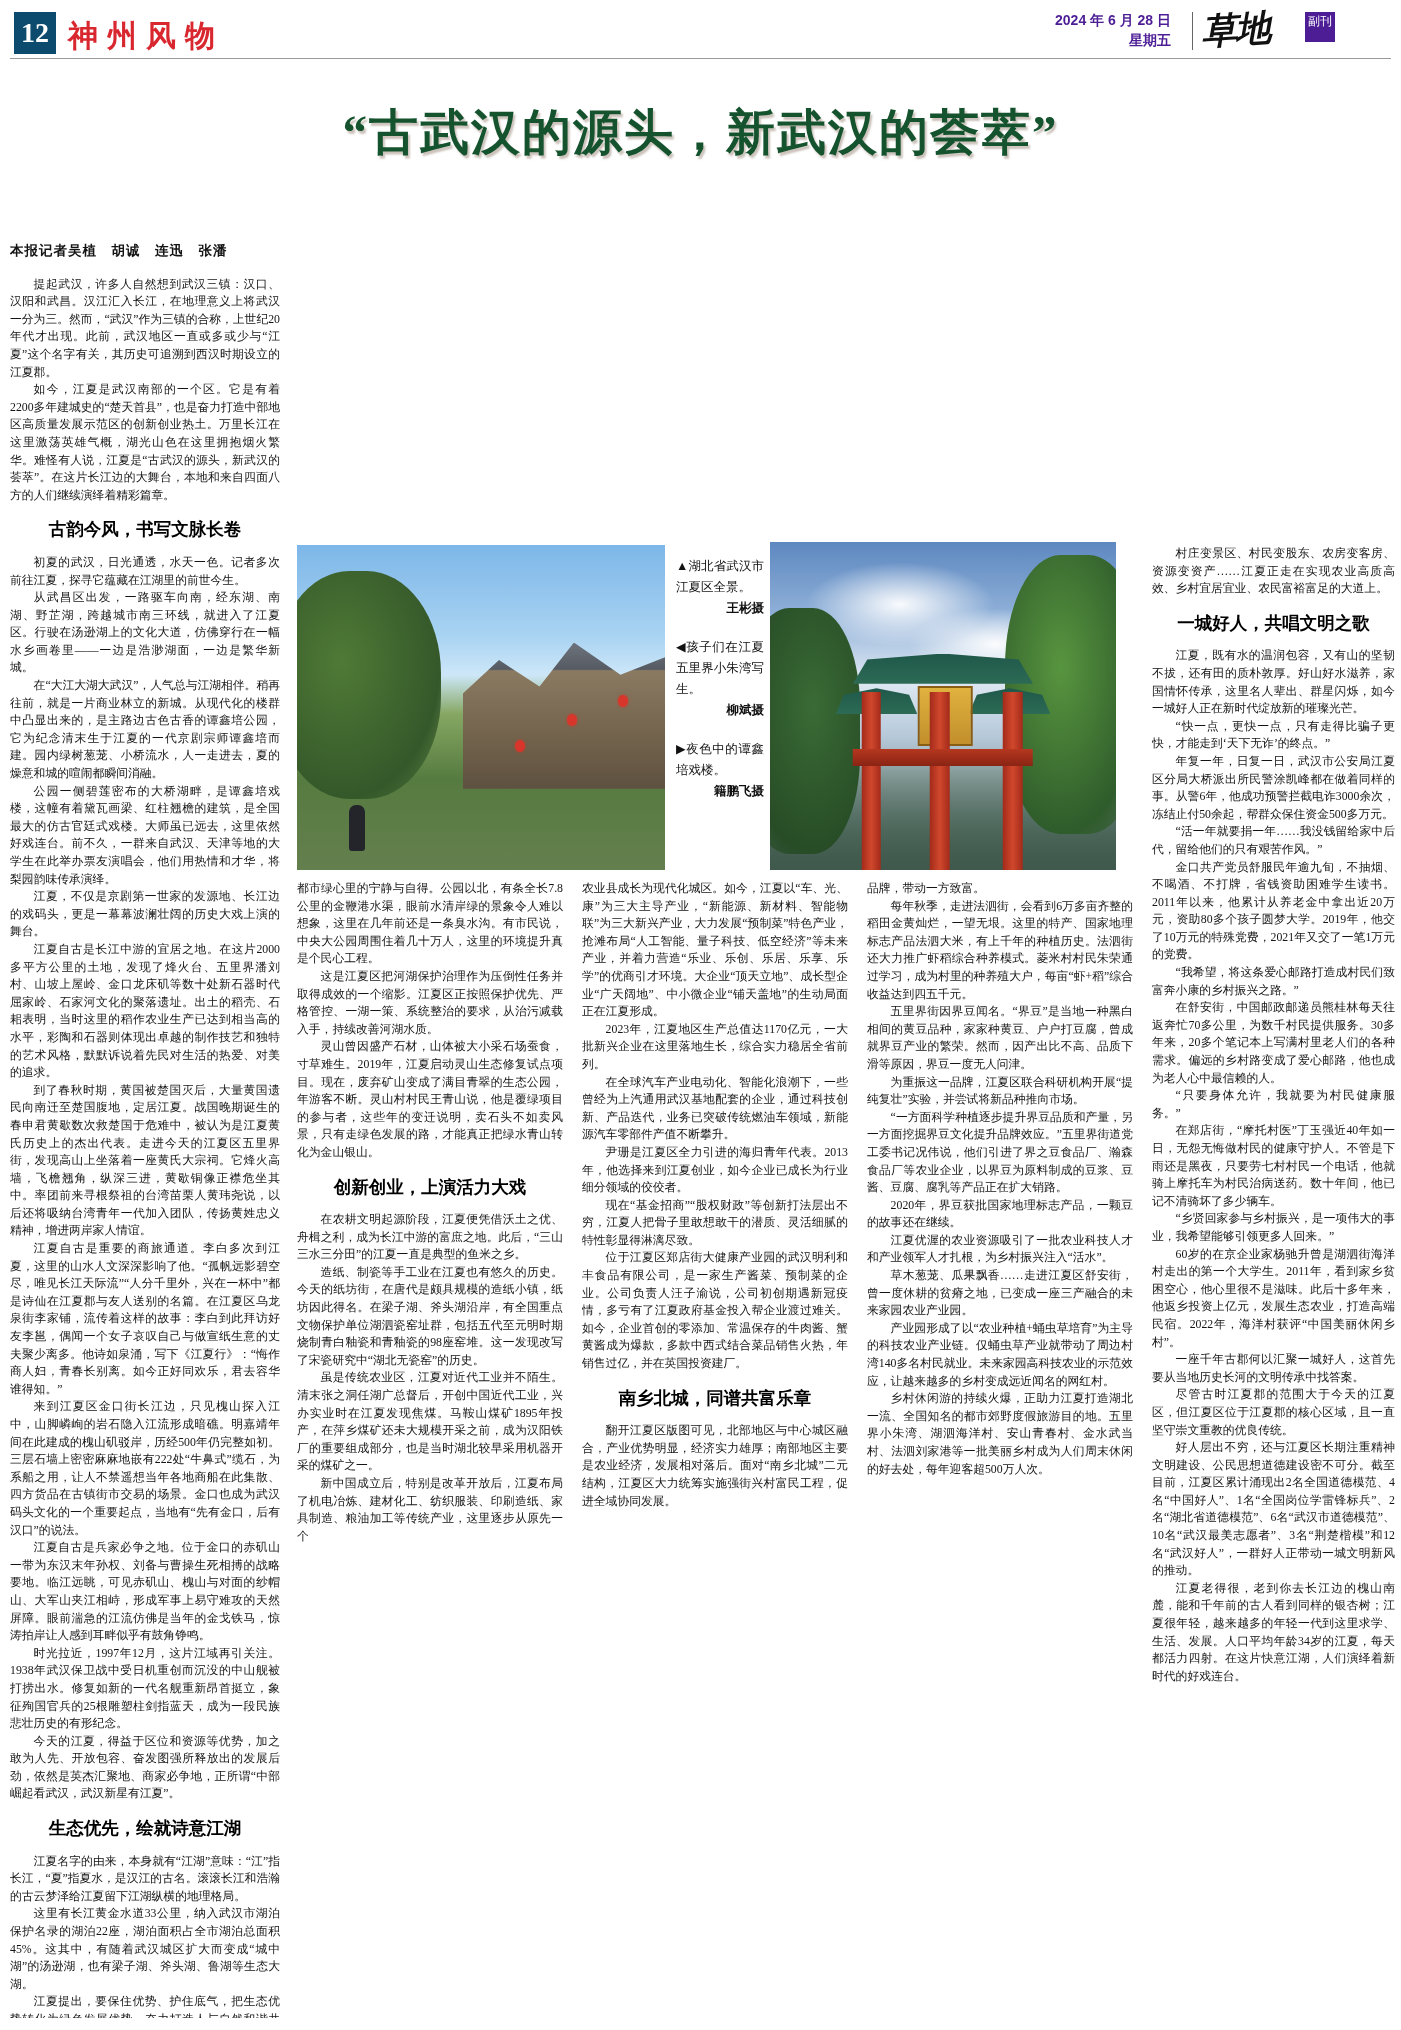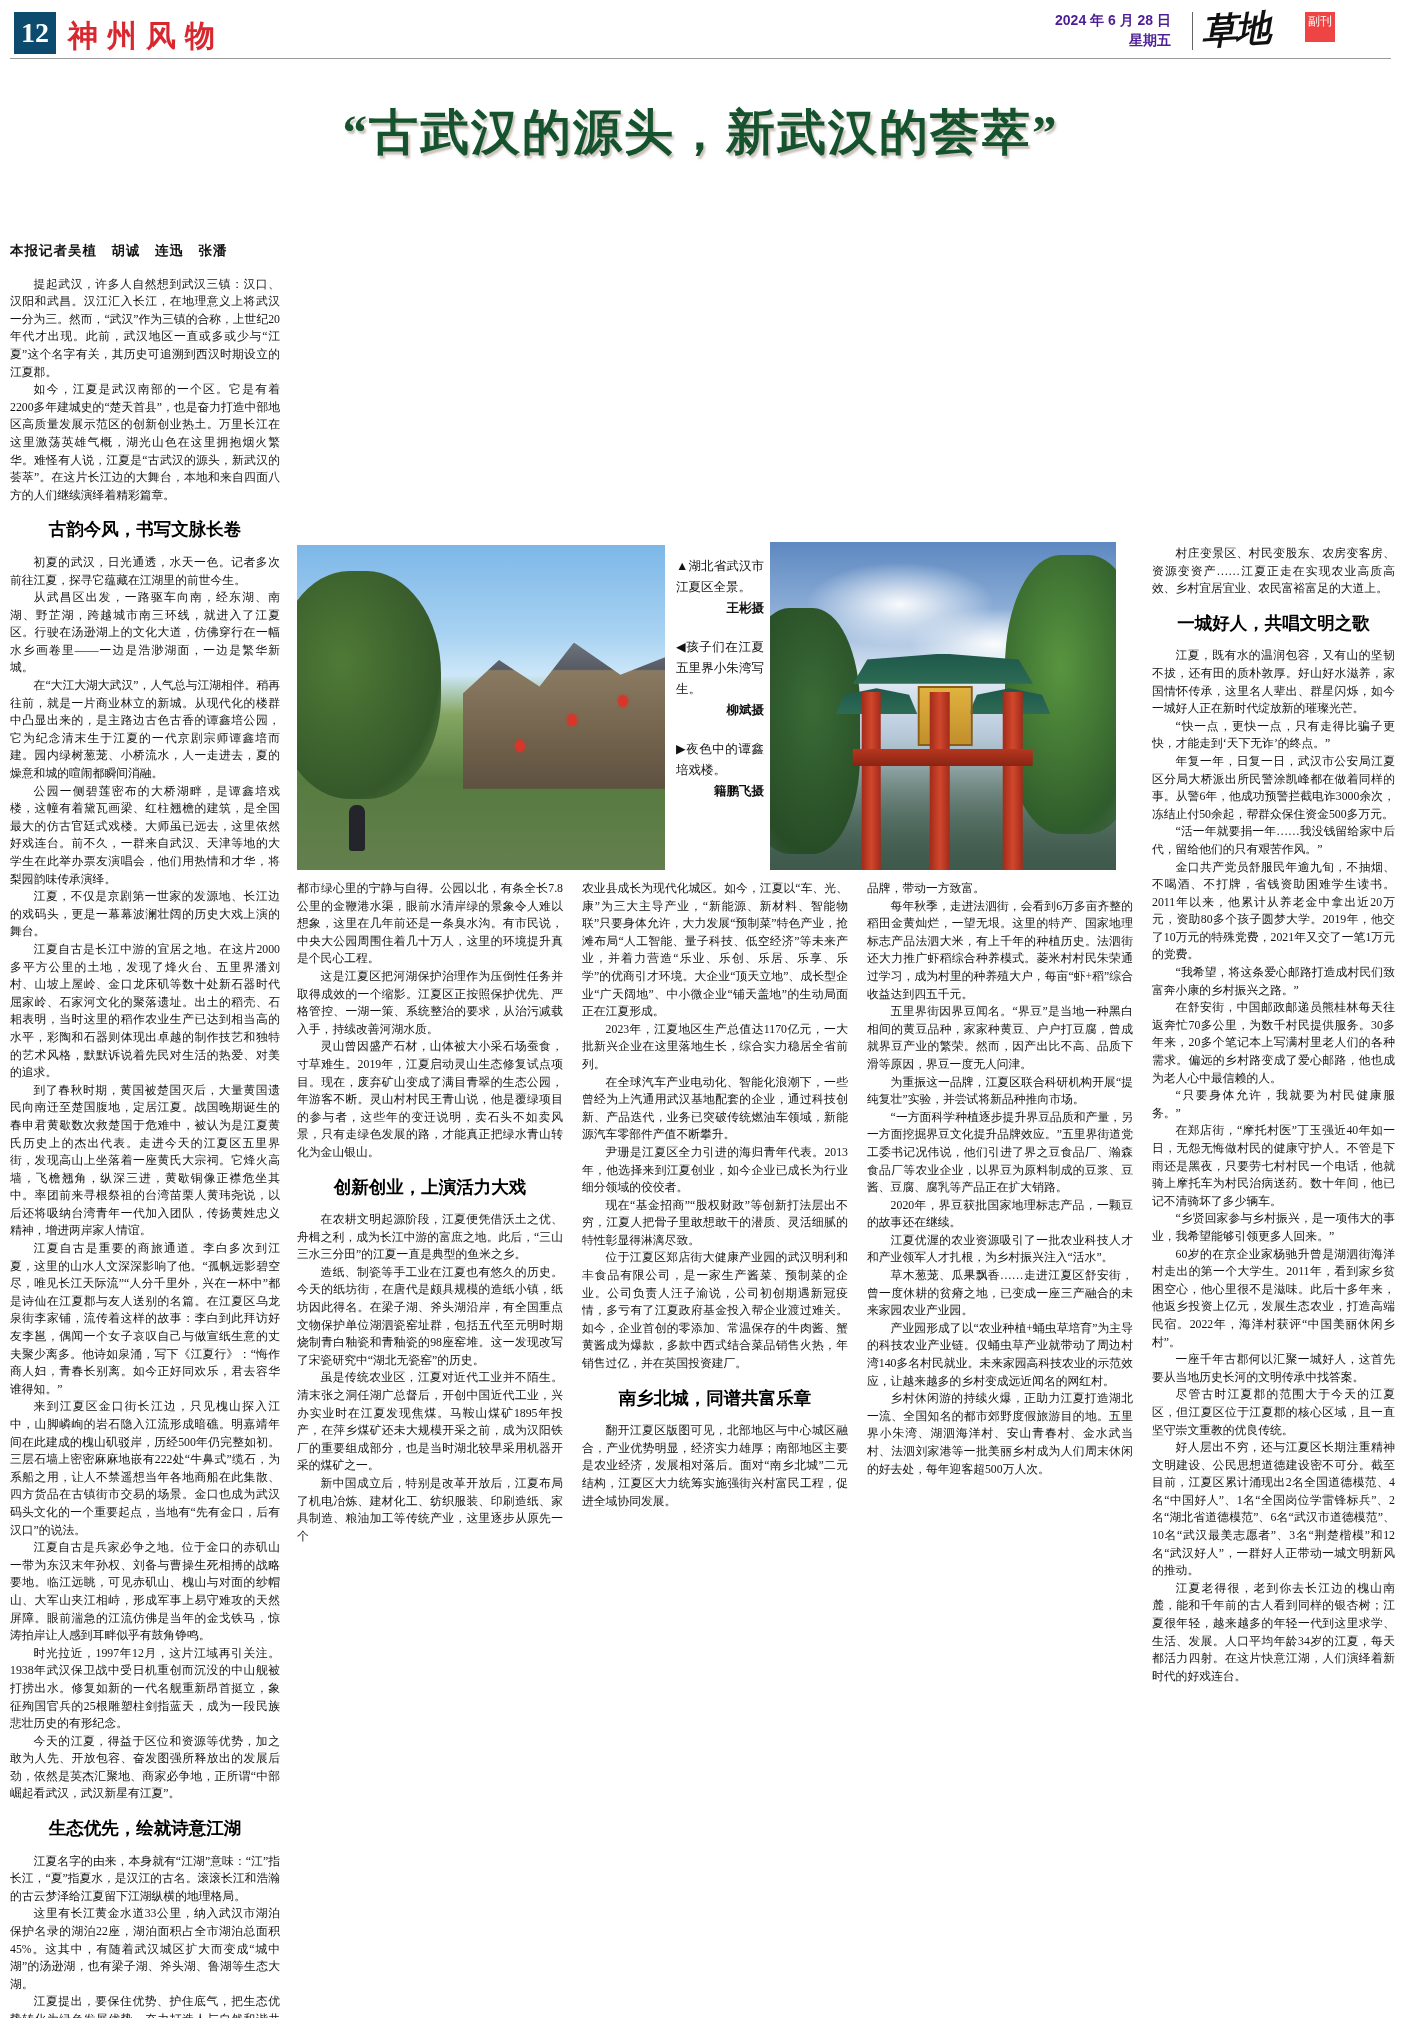--- a/index.html
+++ b/index.html
@@ -9,21 +9,21 @@
   .hdr-pagebox{position:absolute;left:14px;top:12px;width:42px;height:42px;background:#0c4a6e;color:#fff;
         font-family:"Liberation Serif",serif;font-weight:700;font-size:28px;line-height:42px;text-align:center;}
   .hdr-section{position:absolute;left:68px;top:16px;color:#d8272e;font-weight:700;font-size:30px;letter-spacing:9px;
         font-family:"Liberation Serif","DejaVu Serif",serif;}
   .hdr-date{position:absolute;right:230px;top:10px;text-align:right;font-family:"Liberation Sans",sans-serif;
         font-weight:700;font-size:14px;color:#4c1d95;line-height:20px;}
   .hdr-sep{position:absolute;right:208px;top:12px;width:1px;height:38px;background:#666;}
   .hdr-masthead{position:absolute;right:60px;top:4px;width:140px;height:52px;}
   .masthead-script{position:absolute;left:0;top:2px;font-style:italic;font-weight:700;font-size:36px;color:#111;
         font-family:"Liberation Serif",serif;transform:rotate(-4deg);letter-spacing:-2px;}
-  .masthead-badge{position:absolute;right:6px;top:8px;background:#ef4444;color:#fff;font-size:12px;line-height:14px;
+  .masthead-badge{position:absolute;right:6px;top:8px;background:#4c1d95;color:#fff;font-size:12px;line-height:14px;
         width:30px;height:28px;text-align:center;padding-top:2px;font-family:"Liberation Sans",sans-serif;}
   .hdr-rule{position:absolute;left:10px;right:10px;top:58px;height:1px;background:#9a9a9a;}
   
   .headline{position:absolute;left:0;top:100px;width:100%;text-align:center;z-index:5;
         font-family:"Liberation Serif","DejaVu Serif",serif;font-weight:700;font-size:49px;color:#14532d;
         letter-spacing:2px;text-shadow:2px 3px 2px rgba(110,80,60,.35);}
   .subtitle{position:absolute;left:0;top:42px;width:640px;text-align:center;z-index:6;
         font-family:"Liberation Sans","DejaVu Sans",sans-serif;font-weight:700;font-size:28px;color:#2c3035;
         text-shadow:0 0 5px #fff,0 0 9px #fff,0 0 12px #fff;}
   
@@ -182,21 +182,21 @@
       <p class="para cont">都市绿心里的宁静与自得。公园以北，有条全长7.8公里的金鞭港水渠，眼前水清岸绿的景象令人难以想象，这里在几年前还是一条臭水沟。有市民说，中央大公园周围住着几十万人，这里的环境提升真是个民心工程。</p>
       <p class="para">这是江夏区把河湖保护治理作为压倒性任务并取得成效的一个缩影。江夏区正按照保护优先、严格管控、一湖一策、系统整治的要求，从治污减载入手，持续改善河湖水质。</p>
       <p class="para">灵山曾因盛产石材，山体被大小采石场蚕食，寸草难生。2019年，江夏启动灵山生态修复试点项目。现在，废弃矿山变成了满目青翠的生态公园，年游客不断。灵山村村民王青山说，他是覆绿项目的参与者，这些年的变迁说明，卖石头不如卖风景，只有走绿色发展的路，才能真正把绿水青山转化为金山银山。</p>
       <div class="sec-head">创新创业，上演活力大戏</div>
       <p class="para">在农耕文明起源阶段，江夏便凭借沃土之优、舟楫之利，成为长江中游的富庶之地。此后，“三山三水三分田”的江夏一直是典型的鱼米之乡。</p>
       <p class="para">造纸、制瓷等手工业在江夏也有悠久的历史。今天的纸坊街，在唐代是颇具规模的造纸小镇，纸坊因此得名。在梁子湖、斧头湖沿岸，有全国重点文物保护单位湖泗瓷窑址群，包括五代至元明时期烧制青白釉瓷和青釉瓷的98座窑堆。这一发现改写了宋瓷研究中“湖北无瓷窑”的历史。</p>
       <p class="para">虽是传统农业区，江夏对近代工业并不陌生。清末张之洞任湖广总督后，开创中国近代工业，兴办实业时在江夏发现焦煤。马鞍山煤矿1895年投产，在萍乡煤矿还未大规模开采之前，成为汉阳铁厂的重要组成部分，也是当时湖北较早采用机器开采的煤矿之一。</p>
       <p class="para">新中国成立后，特别是改革开放后，江夏布局了机电冶炼、建材化工、纺织服装、印刷造纸、家具制造、粮油加工等传统产业，这里逐步从原先一个</p>
     </div>
   <div class="col col3">
-      <p class="para cont">农业县成长为现代化城区。如今，江夏以“车、光、康”为三大主导产业，“新能源、新材料、智能物联”只要身体允许，大力发展“预制菜”特色产业，抢滩布局“人工智能、量子科技、低空经济”等未来产业，并着力营造“乐业、乐创、乐居、乐享、乐学”的优商引才环境。大企业“顶天立地”、成长型企业“广天阔地”、中小微企业“铺天盖地”的生动局面正在江夏形成。</p>
+      <p class="para cont">农业县成长为现代化城区。如今，江夏以“车、光、康”为三大主导产业，“新能源、新材料、智能物联”为三大新兴产业，大力发展“预制菜”特色产业，抢滩布局“人工智能、量子科技、低空经济”等未来产业，并着力营造“乐业、乐创、乐居、乐享、乐学”的优商引才环境。大企业“顶天立地”、成长型企业“广天阔地”、中小微企业“铺天盖地”的生动局面正在江夏形成。</p>
       <p class="para">2023年，江夏地区生产总值达1170亿元，一大批新兴企业在这里落地生长，综合实力稳居全省前列。</p>
       <p class="para">在全球汽车产业电动化、智能化浪潮下，一些曾经为上汽通用武汉基地配套的企业，通过科技创新、产品迭代，业务已突破传统燃油车领域，新能源汽车零部件产值不断攀升。</p>
       <p class="para">尹珊是江夏区全力引进的海归青年代表。2013年，他选择来到江夏创业，如今企业已成长为行业细分领域的佼佼者。</p>
       <p class="para">现在“基金招商”“股权财政”等创新打法层出不穷，江夏人把骨子里敢想敢干的潜质、灵活细腻的特性彰显得淋漓尽致。</p>
       <p class="para">位于江夏区郑店街大健康产业园的武汉明利和丰食品有限公司，是一家生产酱菜、预制菜的企业。公司负责人汪子渝说，公司初创期遇新冠疫情，多亏有了江夏政府基金投入帮企业渡过难关。如今，企业首创的零添加、常温保存的牛肉酱、蟹黄酱成为爆款，多款中西式结合菜品销售火热，年销售过亿，并在英国投资建厂。</p>
       <div class="sec-head">南乡北城，同谱共富乐章</div>
       <p class="para">翻开江夏区版图可见，北部地区与中心城区融合，产业优势明显，经济实力雄厚；南部地区主要是农业经济，发展相对落后。面对“南乡北城”二元结构，江夏区大力统筹实施强街兴村富民工程，促进全域协同发展。</p>
     </div>
   <div class="col col4">
       <p class="para cont">品牌，带动一方致富。</p>

